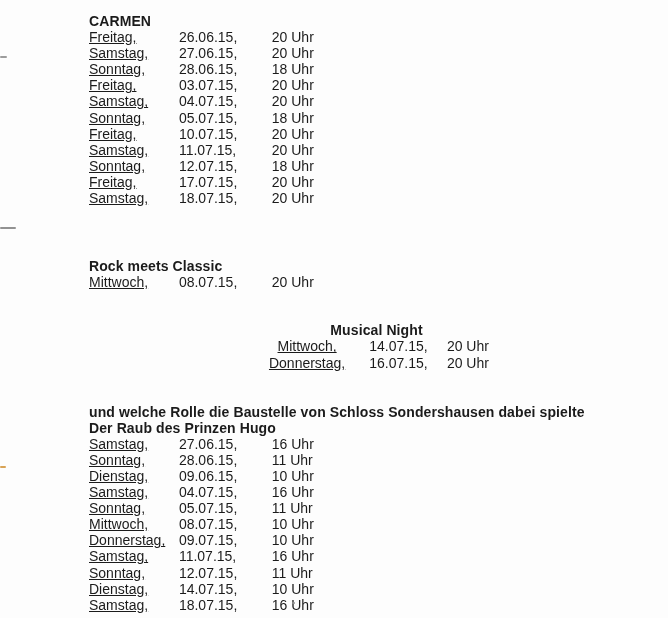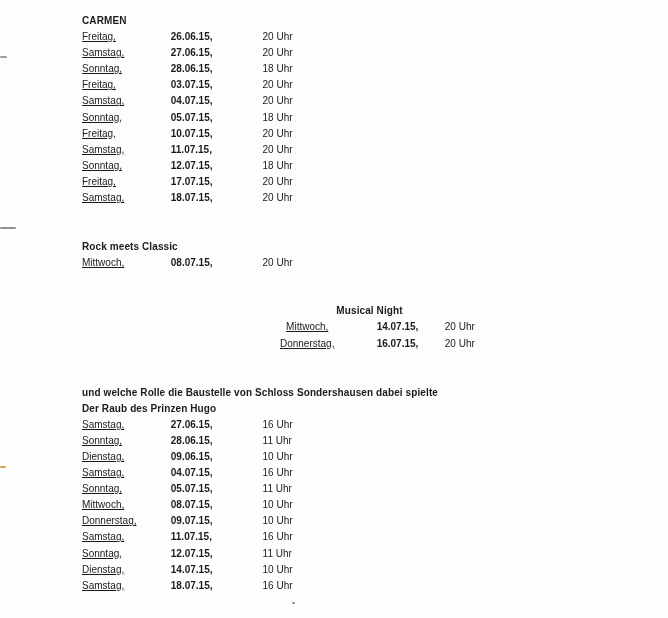--- a/index.html
+++ b/index.html
@@ -10,39 +10,39 @@
     overflow: hidden;
     position: relative;
   }
   .page {
     position: absolute;
     inset: 0;
     background: #fdfdfd;
   }
   .content {
     position: absolute;
-    left: 82px;
+    left: 89px;
     top: 13px;
     width: 575px;
     color: #1b1b1b;
-    font-size: 10px;
+    font-size: 14px;
     line-height: 16.1px;
   }
   .section { white-space: nowrap; }
-  .section:nth-child(2) { margin-top: 33px; }
+  .section:nth-child(2) { margin-top: 52px; }
   .section:nth-child(3) { margin-top: 32px; text-align: center; }
   .section:nth-child(4) { margin-top: 33px; }
   .title {
     font-weight: bold;
     letter-spacing: 0.1px;
   }
   .row { white-space: nowrap; }
   .col { display: inline-block; vertical-align: top; }
   .col.day  { width: 86px; text-decoration: underline; }
-  .col.date { width: 89px; font-weight: bold; }
+  .col.date { width: 89px; }
   .col.time { width: auto; }
   .artifact {
     position: absolute;
     border-radius: 1px;
   }
 </style>
 </head>
 <body>
 
 <div class="page">

